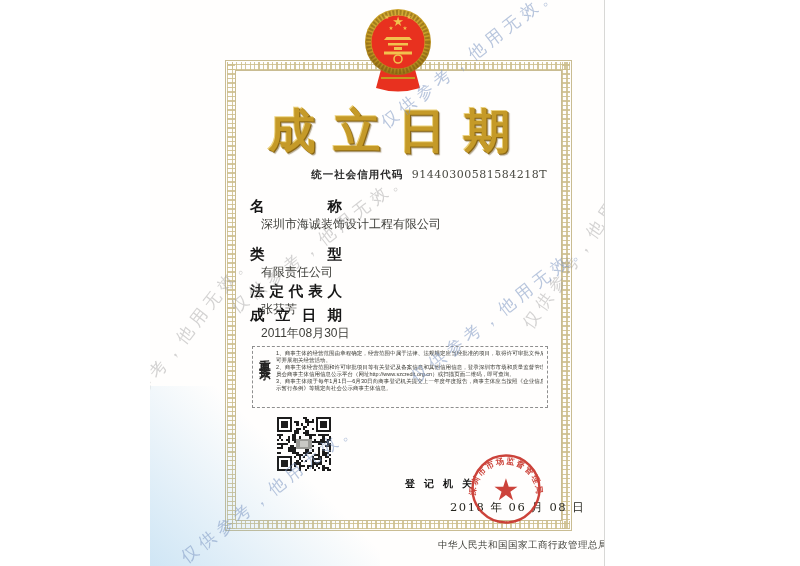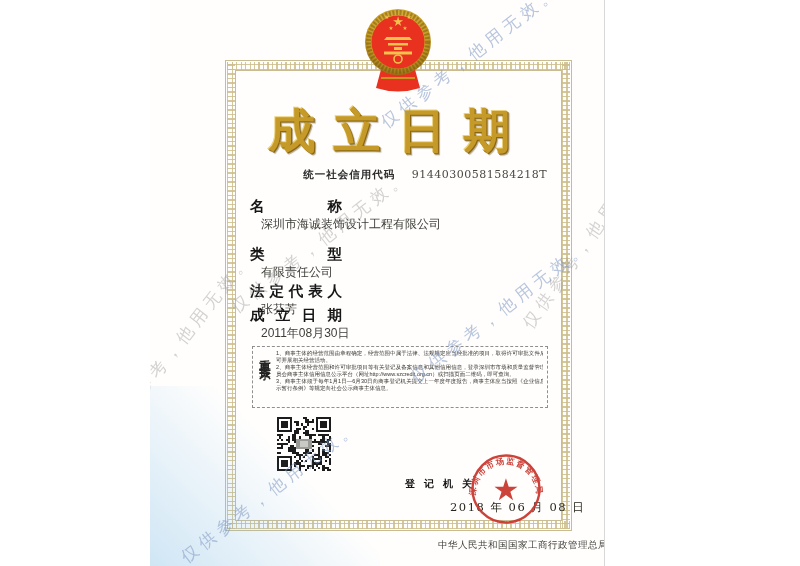--- a/index.html
+++ b/index.html
@@ -25,21 +25,21 @@
 
   .emblem { position:absolute; left:212px; top:2px; width:72px; height:94px; z-index:5; }
 
   .title { position:absolute; left:75px; top:100px; width:347px; text-align:center;
            font-size:47px; font-weight:bold; letter-spacing:18px; color:#c59a28;
            text-shadow:1px 1px 0 #8a6614, 2px 2px 1px rgba(90,64,8,.45), -1px -1px 0 #ecd27e;
            font-family:"Liberation Serif", serif; white-space:nowrap; }
 
   .credit-line { position:absolute; left:75px; top:164px; width:322px; text-align:right; white-space:nowrap; }
   .credit-line .lbl { font-weight:bold; font-size:10.5px; color:#2b2b2b; letter-spacing:1px; }
-  .credit-line .val { font-size:11px; color:#4a4a42; font-family:"DejaVu Serif", serif; letter-spacing:.5px; margin-left:12px; }
+  .credit-line .val { font-size:11px; color:#4a4a42; font-family:"DejaVu Serif", serif; letter-spacing:.5px; margin-left:4px; }
 
   .row { position:absolute; left:100px; display:flex; align-items:flex-start;flex-direction:column; }
   .row .flabel { display:inline-block; width:92px; font-weight:bold; font-size:14.5px; color:#161616;
                  text-align:justify; text-align-last:justify; flex:none; }
   .row .fvalue { margin-left:11px; width:213px; font-size:12px; color:#3d3d38; line-height:1.32; padding-top:1px; }
   .row1 { top:197px; } .row2 { top:208px;margin-top:37px; } .row3 { top:250px; } .row4 { top:282px; } .row5 { top:306px; }
 
   .notice { position:absolute; left:102px; top:346px; width:296px; height:62px;
             border:1px dashed #8f8f8f; display:flex; padding:3px 4px 3px 5px; }
   .notice-label { writing-mode:vertical-rl; text-orientation:upright; font-weight:bold; font-size:11.5px;

